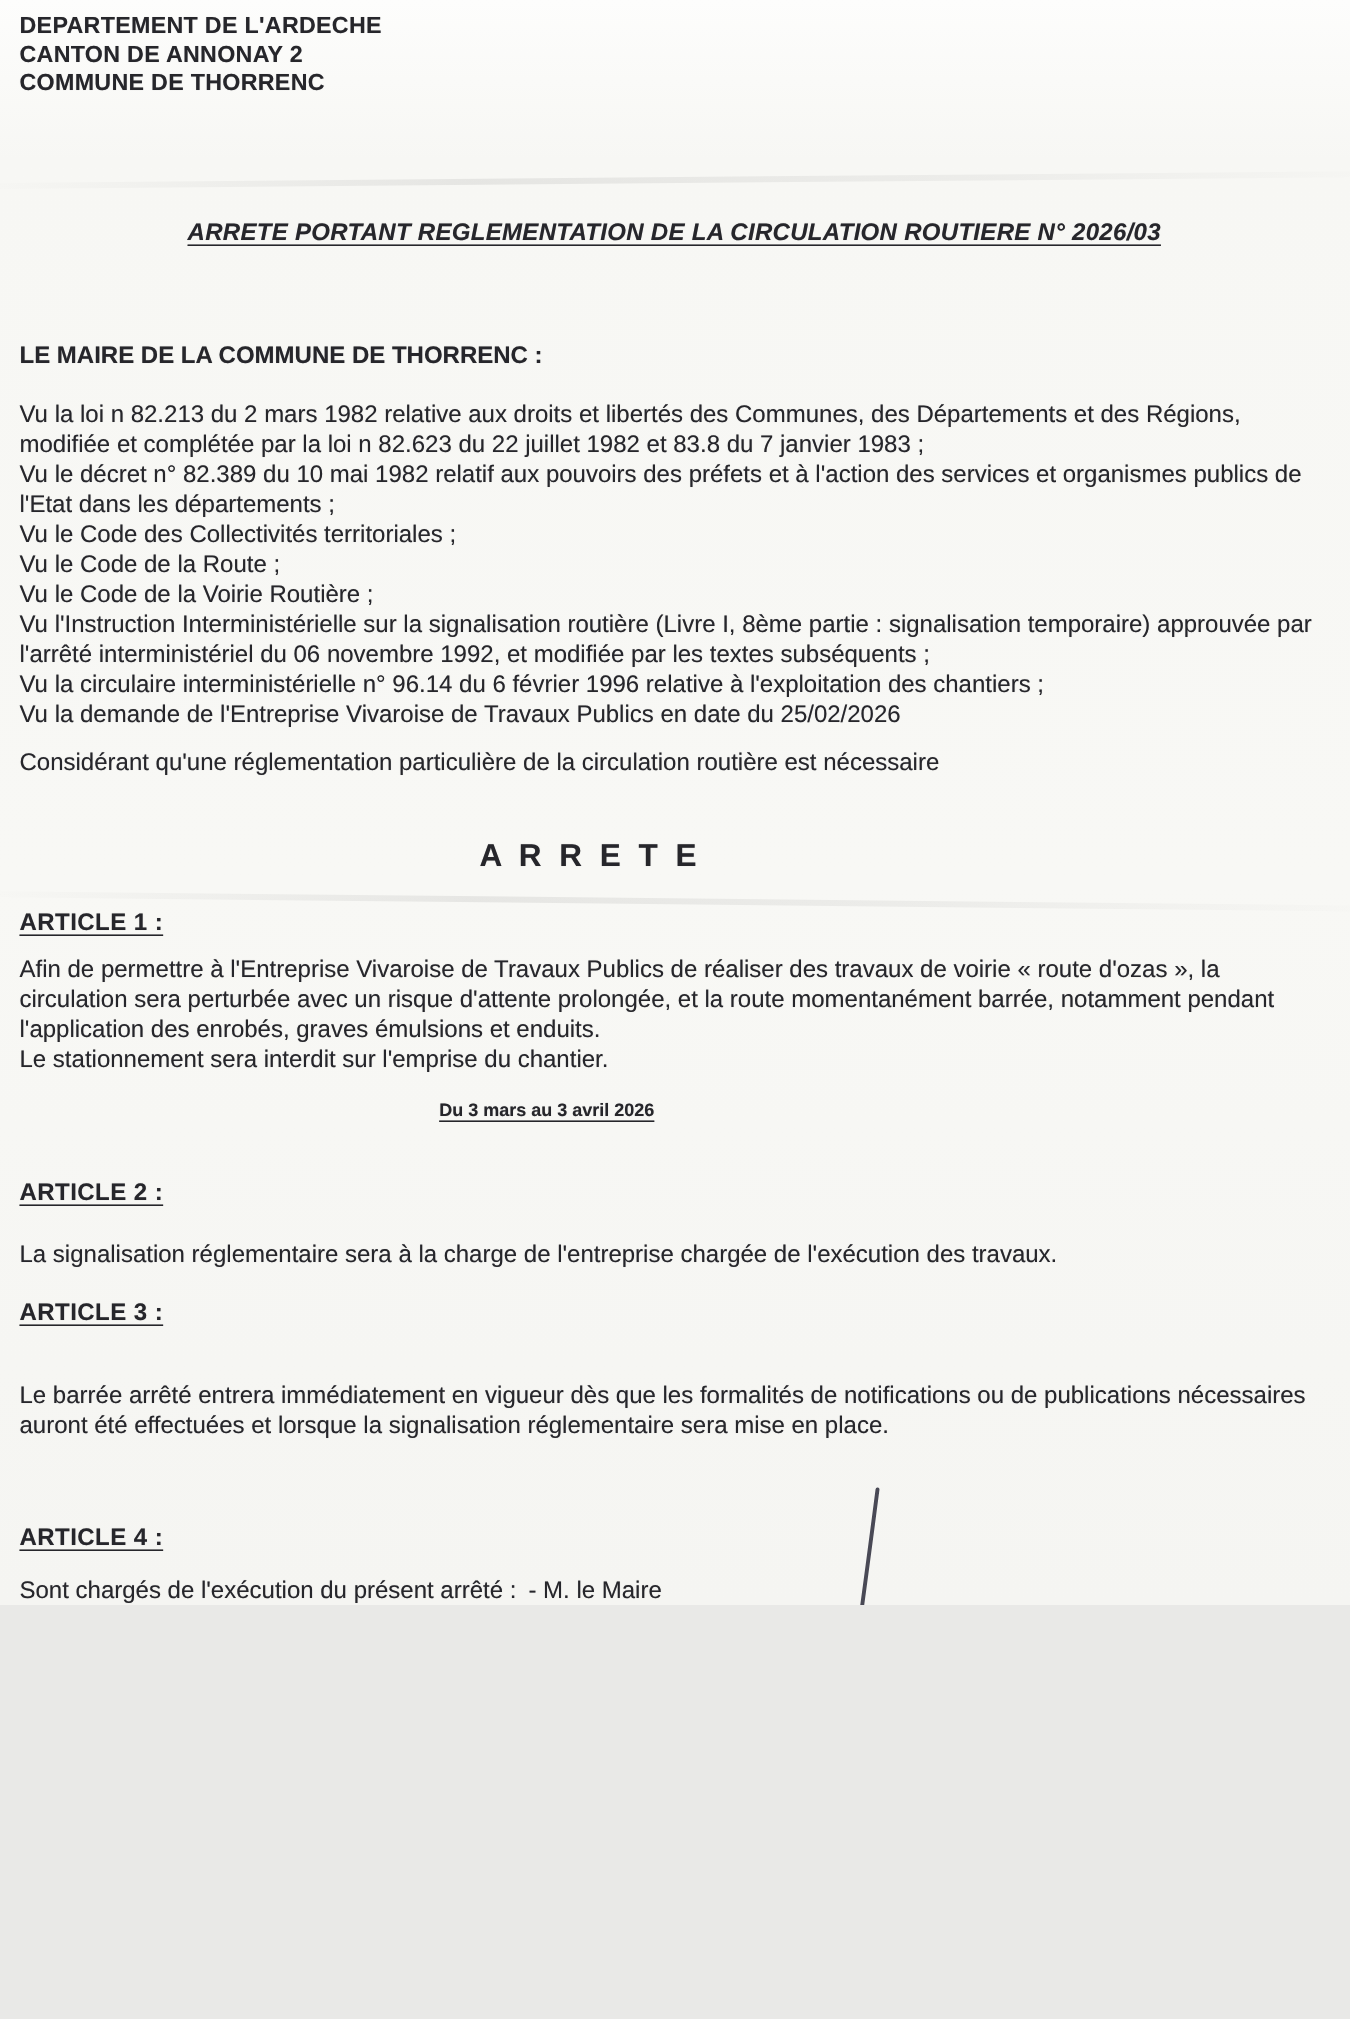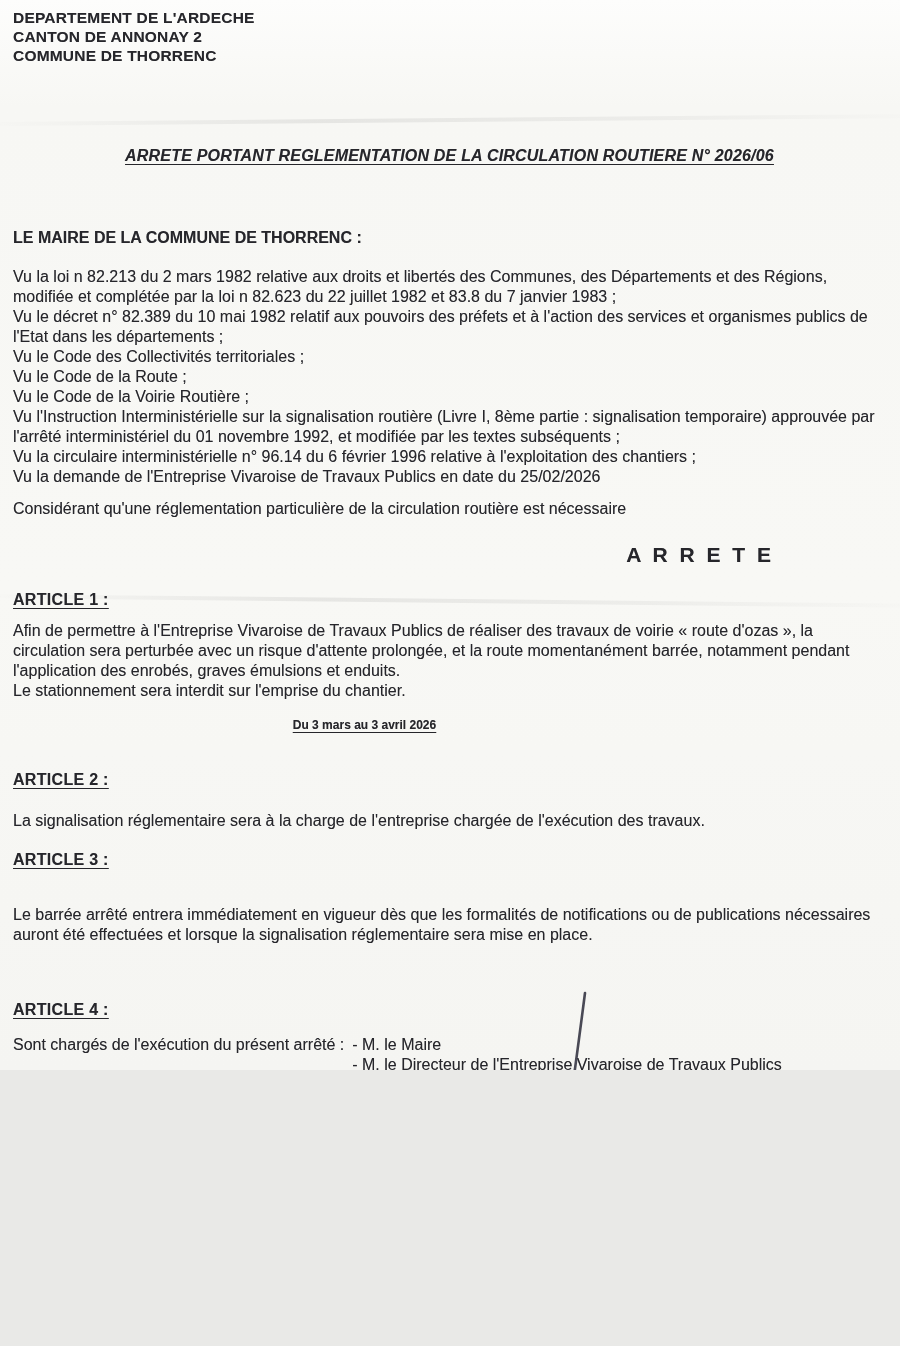--- a/index.html
+++ b/index.html
@@ -36,21 +36,21 @@
     letter-spacing: 0.2px;
   }
 
   .mayor-line { margin-top: 64px; font-weight: bold; font-size: 16px; }
 
   .preamble { margin-top: 20px; font-size: 16px; line-height: 20px; }
   .preamble p { margin: 0; }
 
   .considerant { margin-top: 12px; font-size: 16px; line-height: 20px; }
 
-  .arrete-wrap { margin-top: 24px; margin-right: 112px; text-align: right; }
+  .arrete-wrap { margin-top: 40px; margin-right: 112px; text-align: center; }
   .arrete-heading { font-weight: bold; font-size: 21px; letter-spacing: 3px; }
 
   .article-heading {
     font-weight: bold; font-size: 16px;
     text-decoration: underline; text-underline-offset: 3px;
     letter-spacing: 0.3px;
   }
   .a1 { margin-top: 24px; }
   .a1-body { margin-top: 12px; font-size: 16px; line-height: 20px; }
   .a1-body p { margin: 0; }
@@ -93,32 +93,32 @@
   <div class="crease c1"></div>
   <div class="crease c2"></div>
 
   <div class="letterhead">
     <div>DEPARTEMENT DE L'ARDECHE</div>
     <div>CANTON DE ANNONAY 2</div>
     <div>COMMUNE DE THORRENC</div>
   </div>
 
   <div class="title-wrap">
-    <span class="doc-title">ARRETE PORTANT REGLEMENTATION DE LA CIRCULATION ROUTIERE N° 2026/06</span>
+    <span class="doc-title">ARRETE PORTANT REGLEMENTATION DE LA CIRCULATION ROUTIERE N° 2026/03</span>
   </div>
 
   <div class="mayor-line">LE MAIRE DE LA COMMUNE DE THORRENC :</div>
 
   <div class="preamble">
     <p>Vu la loi n 82.213 du 2 mars 1982 relative aux droits et libertés des Communes, des Départements et des Régions, modifiée et complétée par la loi n 82.623 du 22 juillet 1982 et 83.8 du 7 janvier 1983 ;</p>
     <p>Vu le décret n° 82.389 du 10 mai 1982 relatif aux pouvoirs des préfets et à l'action des services et organismes publics de l'Etat dans les départements ;</p>
     <p>Vu le Code des Collectivités territoriales ;</p>
     <p>Vu le Code de la Route ;</p>
     <p>Vu le Code de la Voirie Routière ;</p>
-    <p>Vu l'Instruction Interministérielle sur la signalisation routière (Livre I, 8ème partie : signalisation temporaire) approuvée par l'arrêté interministériel du 01 novembre 1992, et modifiée par les textes subséquents ;</p>
+    <p>Vu l'Instruction Interministérielle sur la signalisation routière (Livre I, 8ème partie : signalisation temporaire) approuvée par l'arrêté interministériel du 06 novembre 1992, et modifiée par les textes subséquents ;</p>
     <p>Vu la circulaire interministérielle n° 96.14 du 6 février 1996 relative à l'exploitation des chantiers ;</p>
     <p>Vu la demande de l'Entreprise Vivaroise de Travaux Publics en date du 25/02/2026</p>
   </div>
 
   <div class="considerant">Considérant qu'une réglementation particulière de la circulation routière est nécessaire</div>
 
   <div class="arrete-wrap">
     <span class="arrete-heading">A R R E T E</span>
   </div>
 

